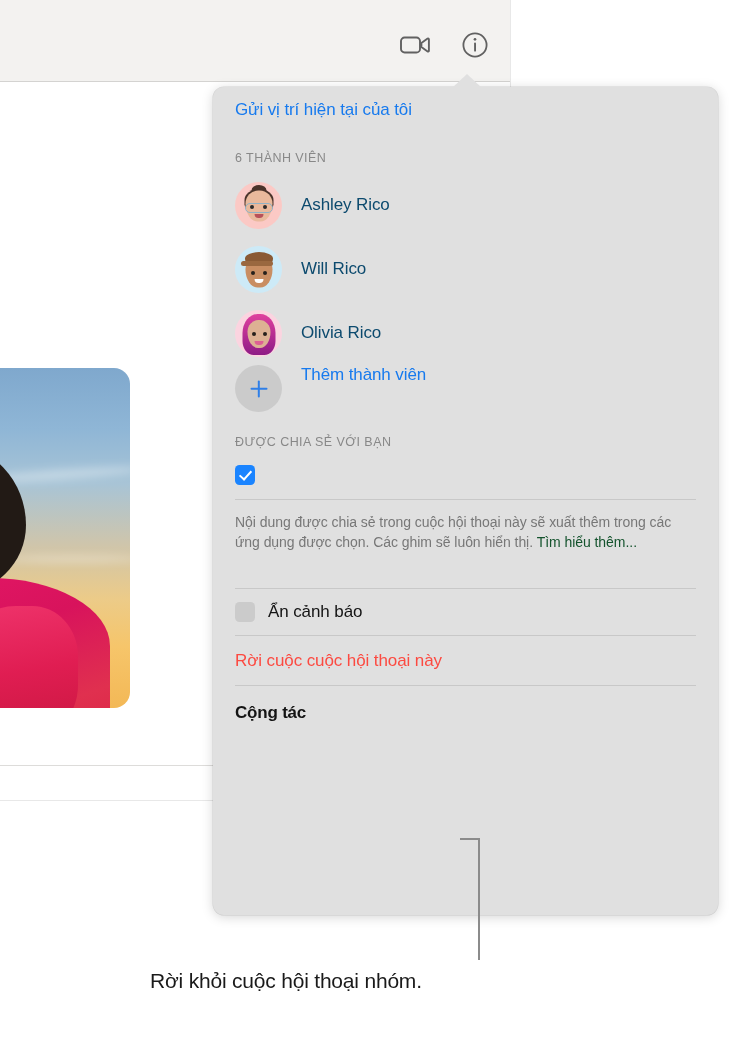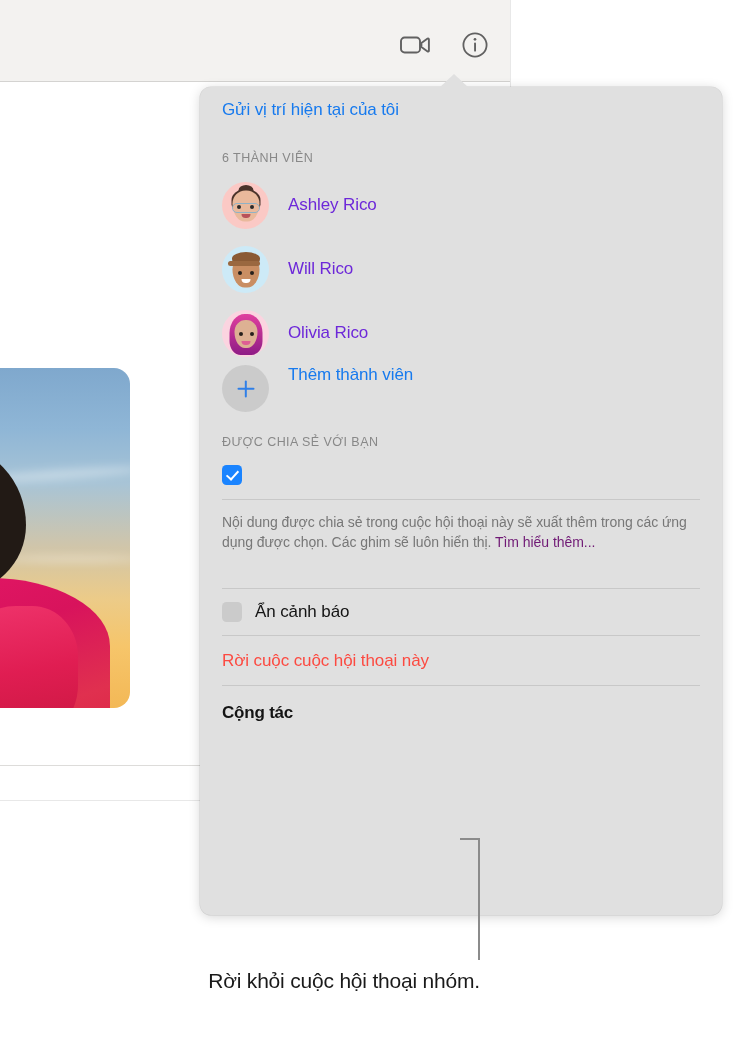--- a/index.html
+++ b/index.html
@@ -125,28 +125,27 @@
     position: absolute;
     left: 0;
     right: 0;
     height: 1px;
     background: #dddcda;
   }
 
   
   .popover {
     position: absolute;
-    left: 200px;
+    left: 213px;
     top: 87px;
     width: 505px;
     height: 828px;
     background: #e0e0e0;
     border-radius: 11px;
     box-shadow: 0 2px 12px rgba(0,0,0,0.17), 0 0 0 0.5px rgba(0,0,0,0.12);
-    padding-left: 17px;
   }
   .popover-arrow {
     position: absolute;
     left: 239px;
     top: -13px;
     width: 0;
     height: 0;
     border-left: 15px solid transparent;
     border-right: 15px solid transparent;
     border-bottom: 14px solid #e0e0e0;
@@ -188,21 +187,21 @@
     width: 47px;
     height: 47px;
     border-radius: 50%;
     flex: 0 0 47px;
     position: relative;
     overflow: hidden;
     margin-right: 19px;
   }
   .member-name {
     font-size: 17px;
-    color: #6d28d9;
+    color: #0c4a6e;
     letter-spacing: -0.1px;
   }
 
   
   .m-face {
     position: absolute;
     left: 50%;
     top: 52%;
     transform: translate(-50%,-50%);
     width: 27px;
@@ -306,21 +305,21 @@
 
   .desc {
     color: #777777;
     font-size: 14px;
     line-height: 20px;
     padding: 12px 0 0 0;
     letter-spacing: -0.05px;
     max-width: 470px;
   }
   .desc .more {
-    color: #701a75;
+    color: #14532d;
     cursor: default;
   }
 
   .red-link {
     color: #fc4a41;
     font-size: 17px;
     letter-spacing: -0.1px;
     padding: 15px 0 14px 0;
     cursor: default;
   }
@@ -348,21 +347,21 @@
     top: 838px;
     width: 20px;
     height: 2px;
     background: #8b8b8b;
   }
   .callout-text {
     position: absolute;
     left: 150px;
     top: 966px;
     width: 330px;
-    text-align: right;
+    text-align: left;
     font-size: 21px;
     line-height: 30px;
     color: #1a1a1a;
     letter-spacing: -0.2px;
   }
 </style>
 </head>
 <body>
 
 <div class="bg-window">

